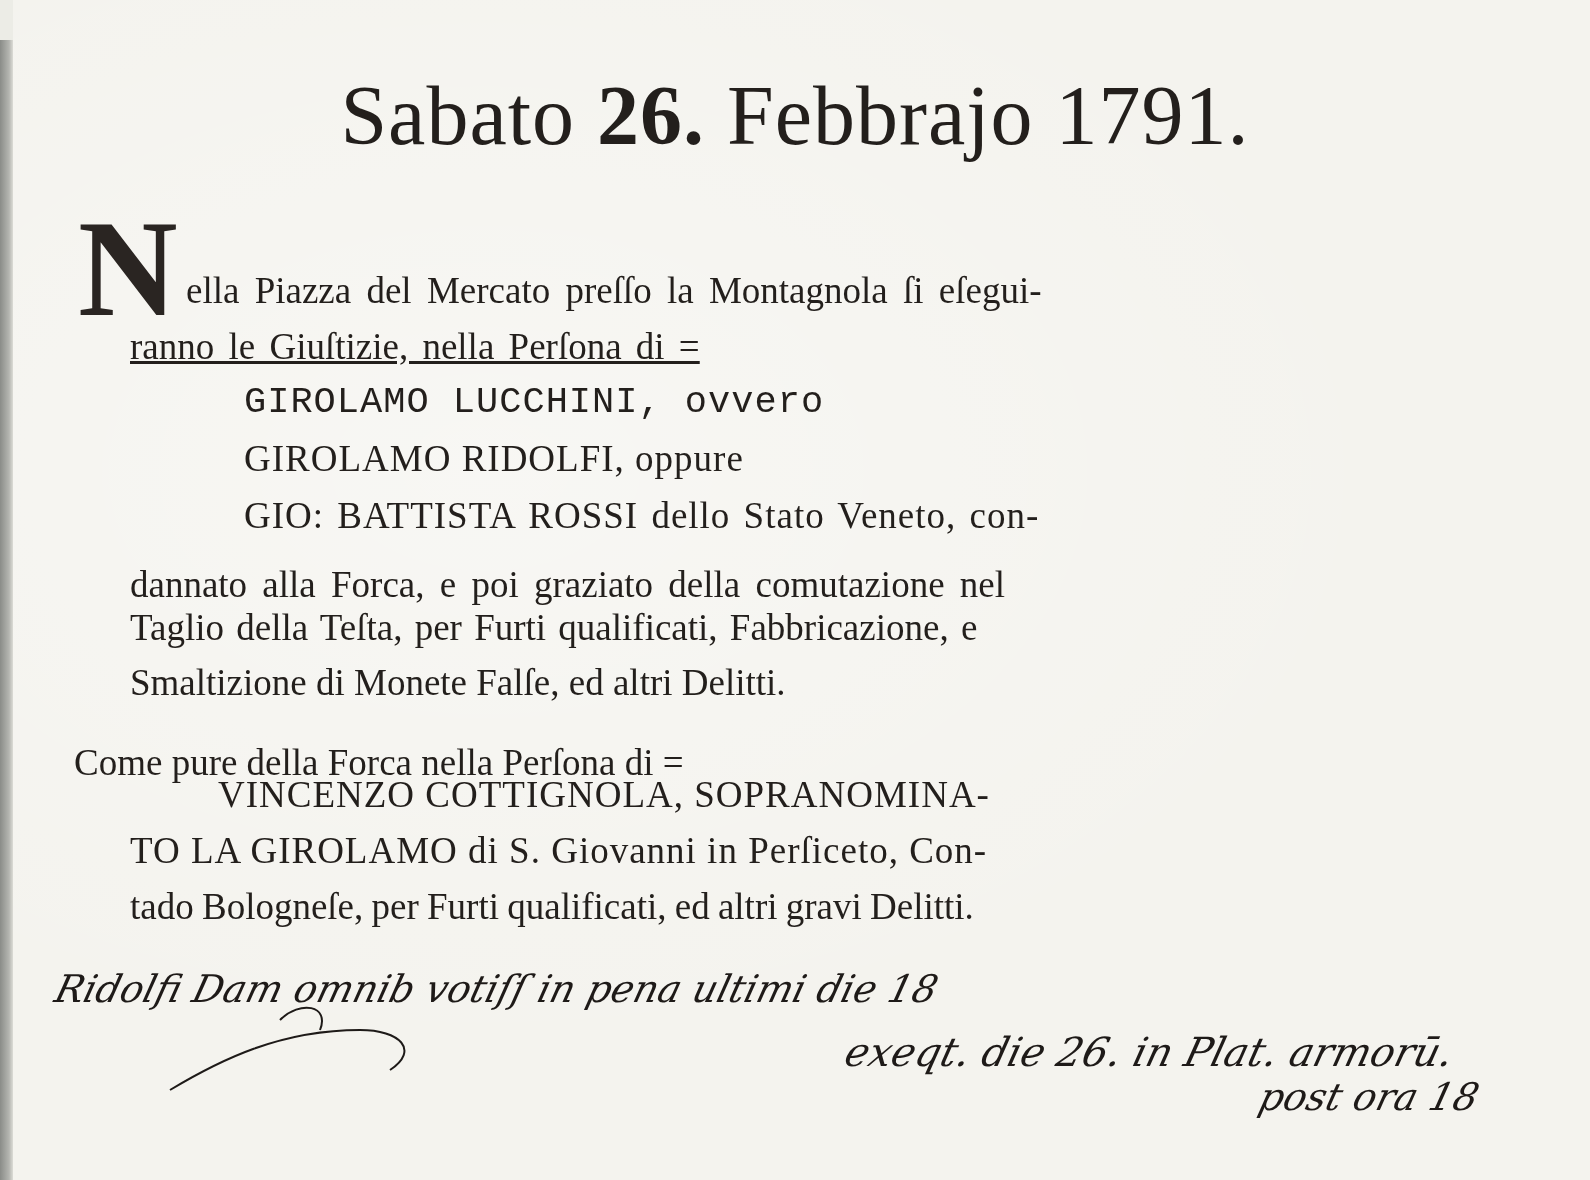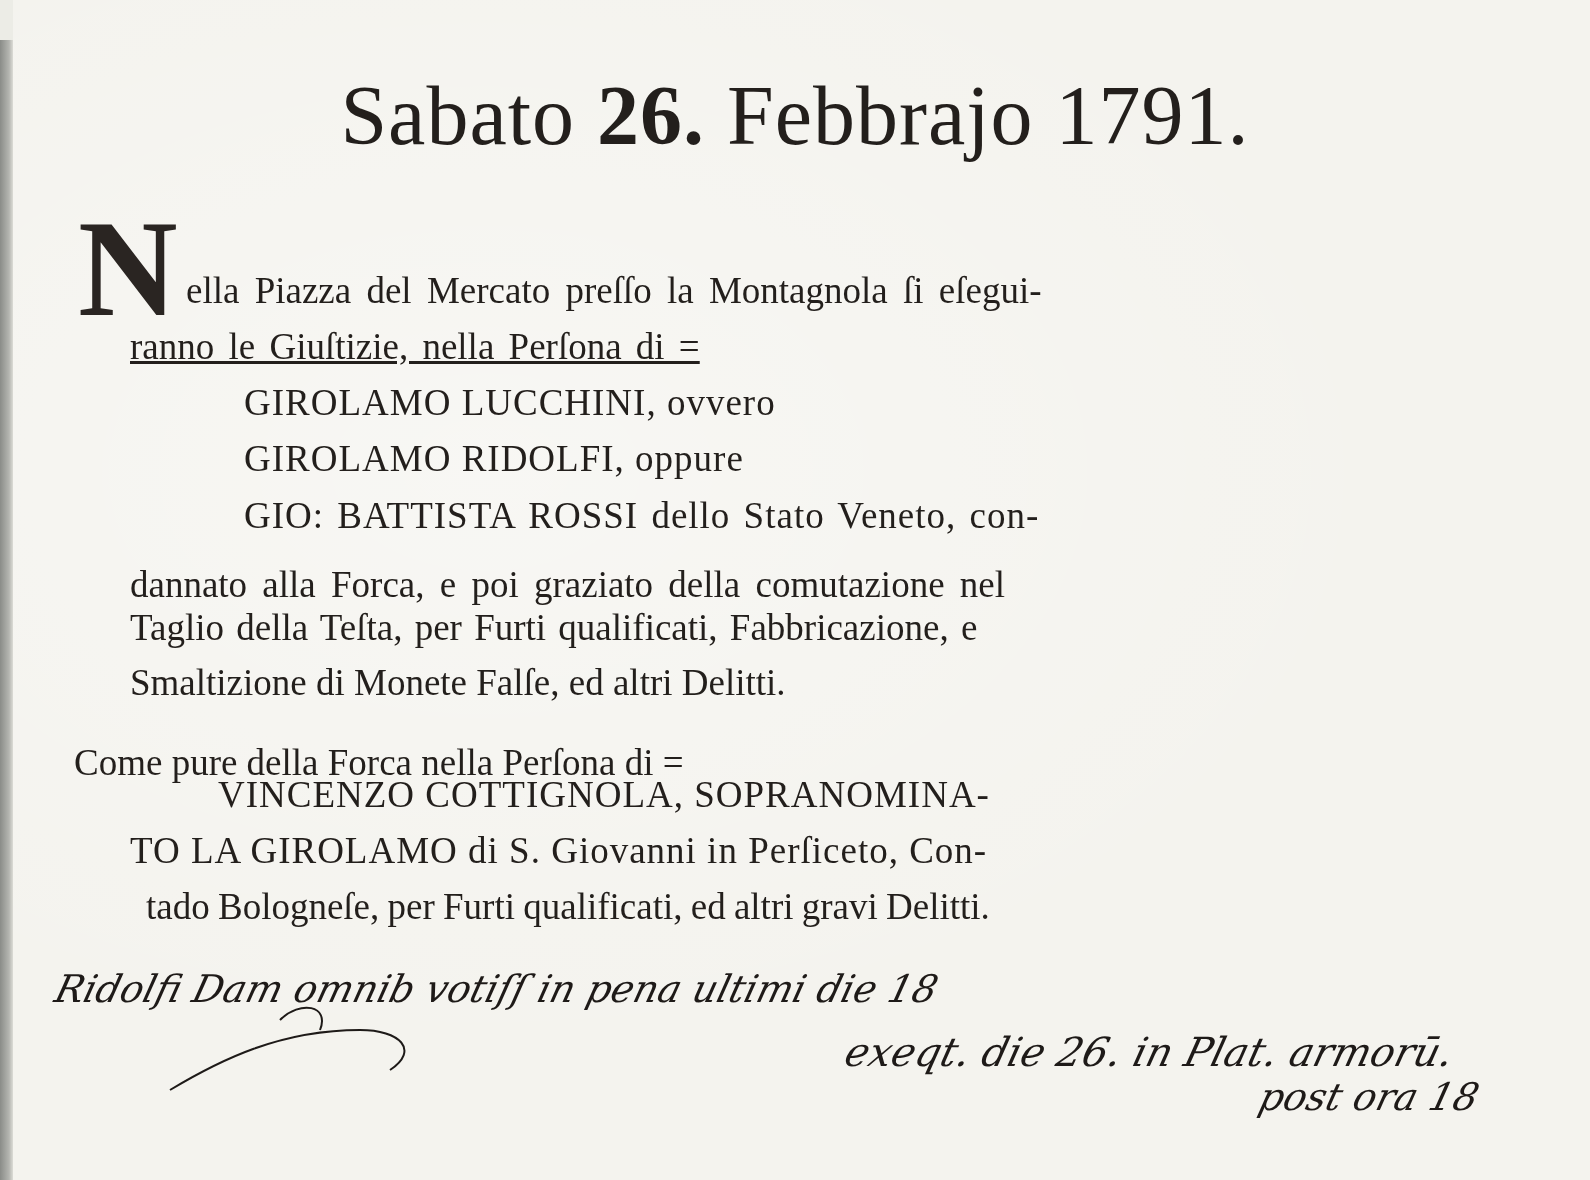--- a/index.html
+++ b/index.html
@@ -53,30 +53,30 @@
 
 <div class="title">
   <span>Sabato</span><span class="sp"></span><span style="font-weight:bold">26.</span><span class="sp"></span><span>Febbrajo</span><span class="sp"></span><span>1791.</span>
 </div>
 
 <div class="dropcap">N</div>
 
 <div class="body-text">
   <div class="line" style="left:186px;top:272px;word-spacing:6px;">ella Piazza del Mercato preſſo la Montagnola ſi eſegui-</div>
   <div class="line" style="left:130px;top:328px;word-spacing:5px;text-decoration:underline;">ranno le Giuſtizie, nella Perſona di =</div>
-  <div class="line caps" style="left:244px;top:384px;">GIROLAMO LUCCHINI, ovvero</div>
+  <div class="line caps" style="left:244px;top:384px;font-family:Liberation Mono, monospace;">GIROLAMO LUCCHINI, ovvero</div>
   <div class="line caps" style="left:244px;top:440px;">GIROLAMO RIDOLFI, oppure</div>
   <div class="line caps" style="left:244px;top:497px;word-spacing:3px;">GIO: BATTISTA ROSSI dello Stato Veneto, con-</div>
   <div class="line" style="left:130px;top:566px;word-spacing:6px;">dannato alla Forca, e poi graziato della comutazione nel</div>
   <div class="line" style="left:130px;top:609px;word-spacing:3px;">Taglio della Teſta, per Furti qualificati, Fabbricazione, e</div>
   <div class="line" style="left:130px;top:664px;">Smaltizione di Monete Falſe, ed altri Delitti.</div>
   <div class="line" style="left:74px;top:720px;margin-top:24px;">Come pure della Forca nella Perſona di =</div>
   <div class="line caps" style="left:218px;top:776px;">VINCENZO COTTIGNOLA, SOPRANOMINA-</div>
   <div class="line caps" style="left:130px;top:832px;">TO LA GIROLAMO di S. Giovanni in Perſiceto, Con-</div>
-  <div class="line" style="left:130px;top:888px;word-spacing:-1px;margin-left:16px;">tado Bologneſe, per Furti qualificati, ed altri gravi Delitti.</div>
+  <div class="line" style="left:130px;top:888px;word-spacing:-1px;">tado Bologneſe, per Furti qualificati, ed altri gravi Delitti.</div>
 </div>
 
 <div class="hand" style="left:56px;top:970px;font-size:38px;">Ridolfi Dam omnib votiſſ in pena ultimi die 18</div>
 <div class="hand" style="left:846px;top:1032px;font-size:40px;">exeqt. die 26. in Plat. armorū.</div>
 <div class="hand" style="left:1260px;top:1078px;font-size:38px;">post ora 18</div>
 
 <svg class="flourish" width="300" height="120" viewBox="0 0 300 120">
   <path d="M10 100 C60 70, 120 40, 200 40 C240 40, 260 60, 230 80" fill="none" stroke="#1e1a18" stroke-width="2"></path>
   <path d="M120 30 C140 10, 170 15, 160 40" fill="none" stroke="#1e1a18" stroke-width="2"></path>
 </svg>

